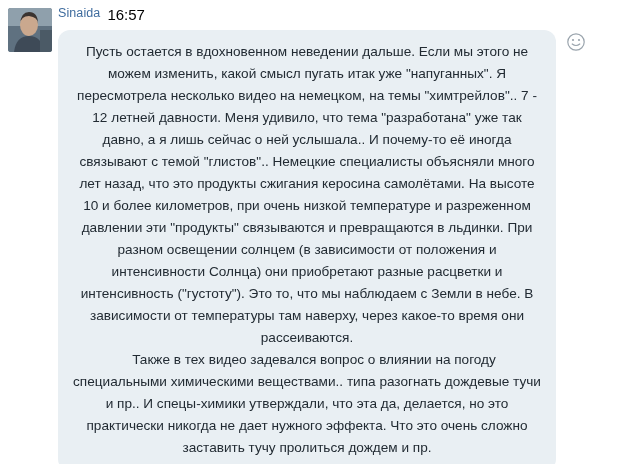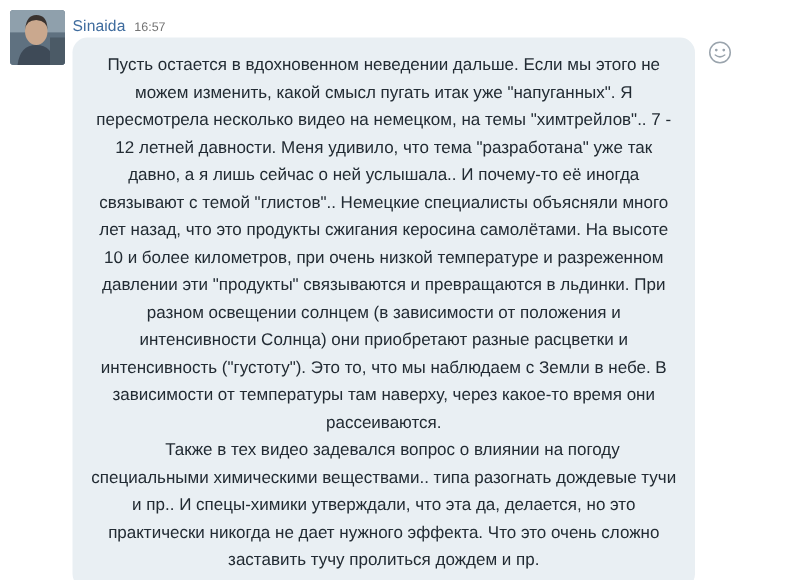--- a/index.html
+++ b/index.html
@@ -46,33 +46,33 @@
   }
   .msg-col {
     flex: 1 1 auto;
     display: flex;
     flex-direction: column;
     margin-left: 6px;
     min-width: 0;
   }
   .msg-head {
     display: flex;
-    align-items: flex-end;
+    align-items: flex-start;
     height: 22px;
     padding-top: 2px;
   }
   .author {
     font-size: 12.5px;
     color: #3f6c9e;
     font-weight: normal;
     letter-spacing: 0.1px;
   }
   .time {
-    font-size: 10px;
-    color: #737373;
+    font-size: 15px;
+    color: #000000;
     margin-left: 7px;
   }
   .bubble-row {
     display: flex;
     align-items: flex-start;
     margin-top: 2px;
   }
   .bubble {
     background: #e9eff3;
     border-radius: 12px;

